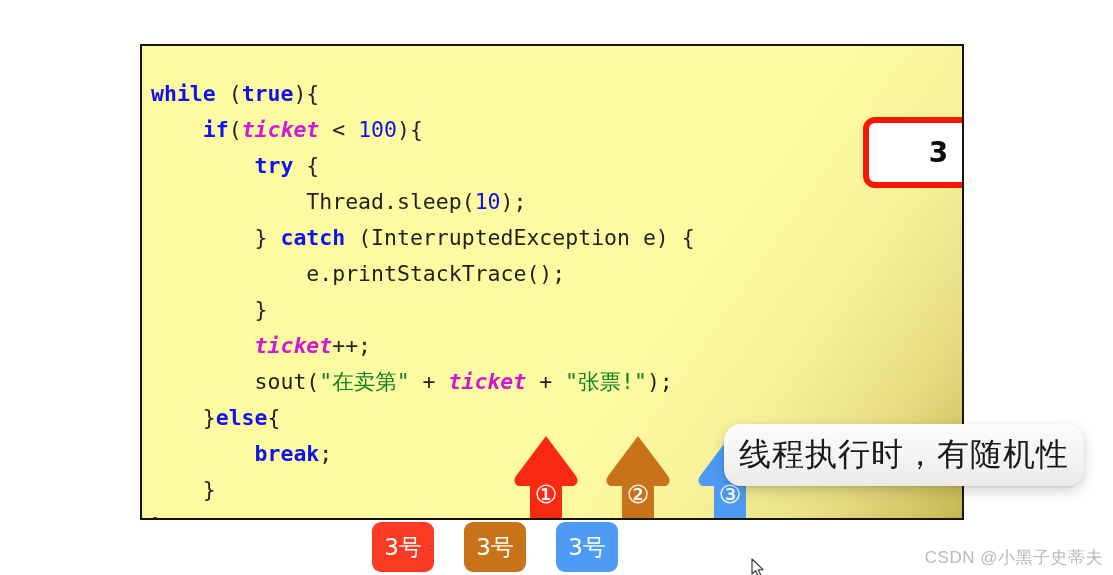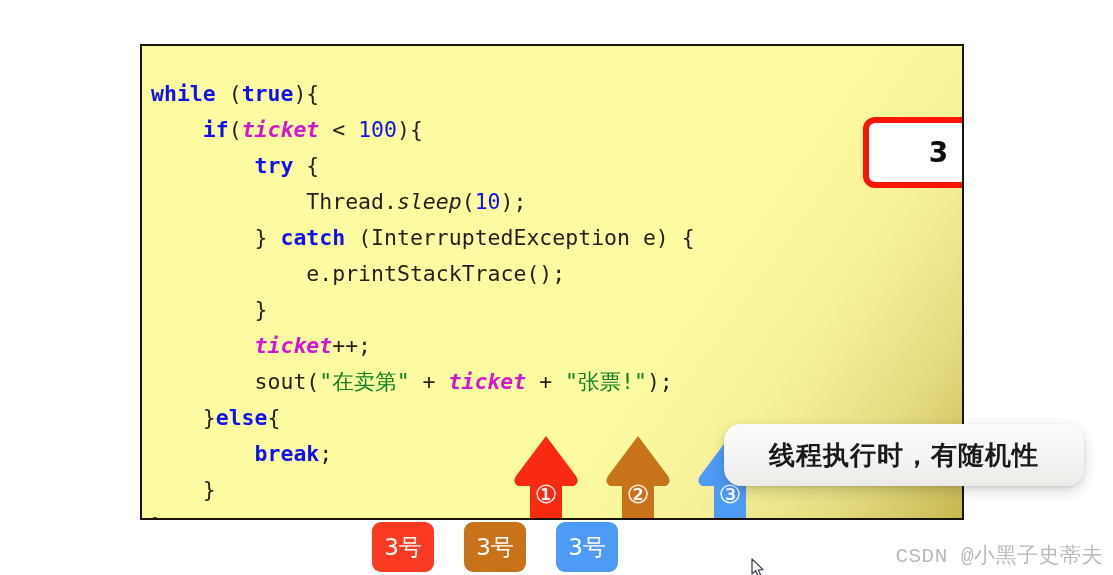--- a/index.html
+++ b/index.html
@@ -40,21 +40,21 @@
     line-height: 36px;
     white-space: pre;
     color: #221f1c;
     letter-spacing: 0px;
   }
   .ln { display: block; height: 36px; }
   .kw   { color: #1111ee; font-weight: bold; }
   .num  { color: #1111ee; }
   .var  { color: #d316d3; font-style: italic; font-weight: bold; }
   .str  { color: #118022; }
-  .mth  { color: #221f1c; font-style: italic; }
+  .mth  { color: #221f1c; }
   .pl   { color: #221f1c; }
 
   
   #counter-box {
     position: absolute;
     left: 721px;
     top: 71px;
     width: 151px;
     height: 71px;
     box-sizing: border-box;
@@ -121,33 +121,33 @@
     height: 62px;
     border-radius: 17px;
     background: linear-gradient(180deg, #fbfbfb 0%, #f4f4f3 55%, #eceae6 100%);
     box-shadow: 0 5px 14px rgba(0,0,0,0.17), 0 1px 3px rgba(0,0,0,0.10);
     display: flex;
     align-items: center;
     justify-content: center;
   }
   #tooltip .txt {
     font-family: "DejaVu Sans", sans-serif;
-    font-size: 26px;
-    font-weight: bold;
+    font-size: 32px;
+    font-weight: normal;
     color: #1a1a1a;
     letter-spacing: 1px;
   }
 
   
   #watermark {
     position: absolute;
     right: 10px;
     bottom: 6px;
-    font-family: Liberation Mono, monospace;
-    font-size: 21px;
+    font-family: Liberation Sans, sans-serif;
+    font-size: 17px;
     color: #b9b9b9;
     letter-spacing: 0.5px;
     white-space: nowrap;
   }
 
   
   #cursor {
     position: absolute;
     left: 751px;
     top: 558px;

